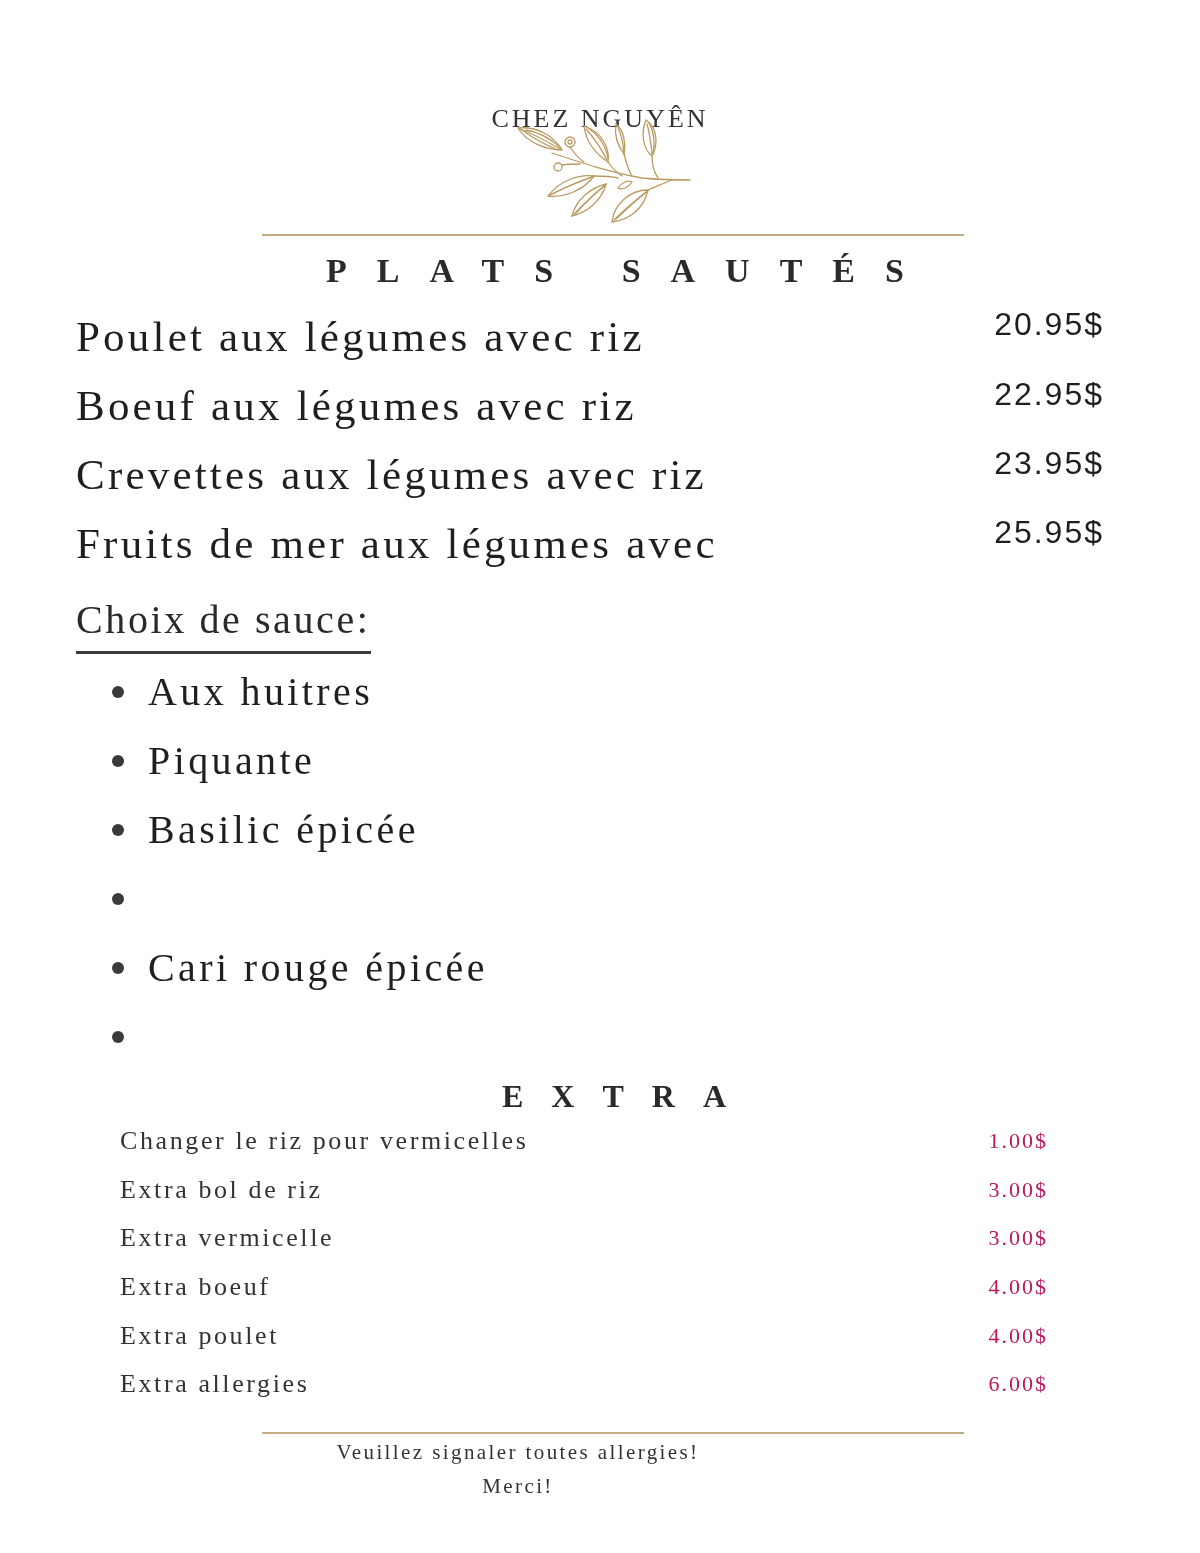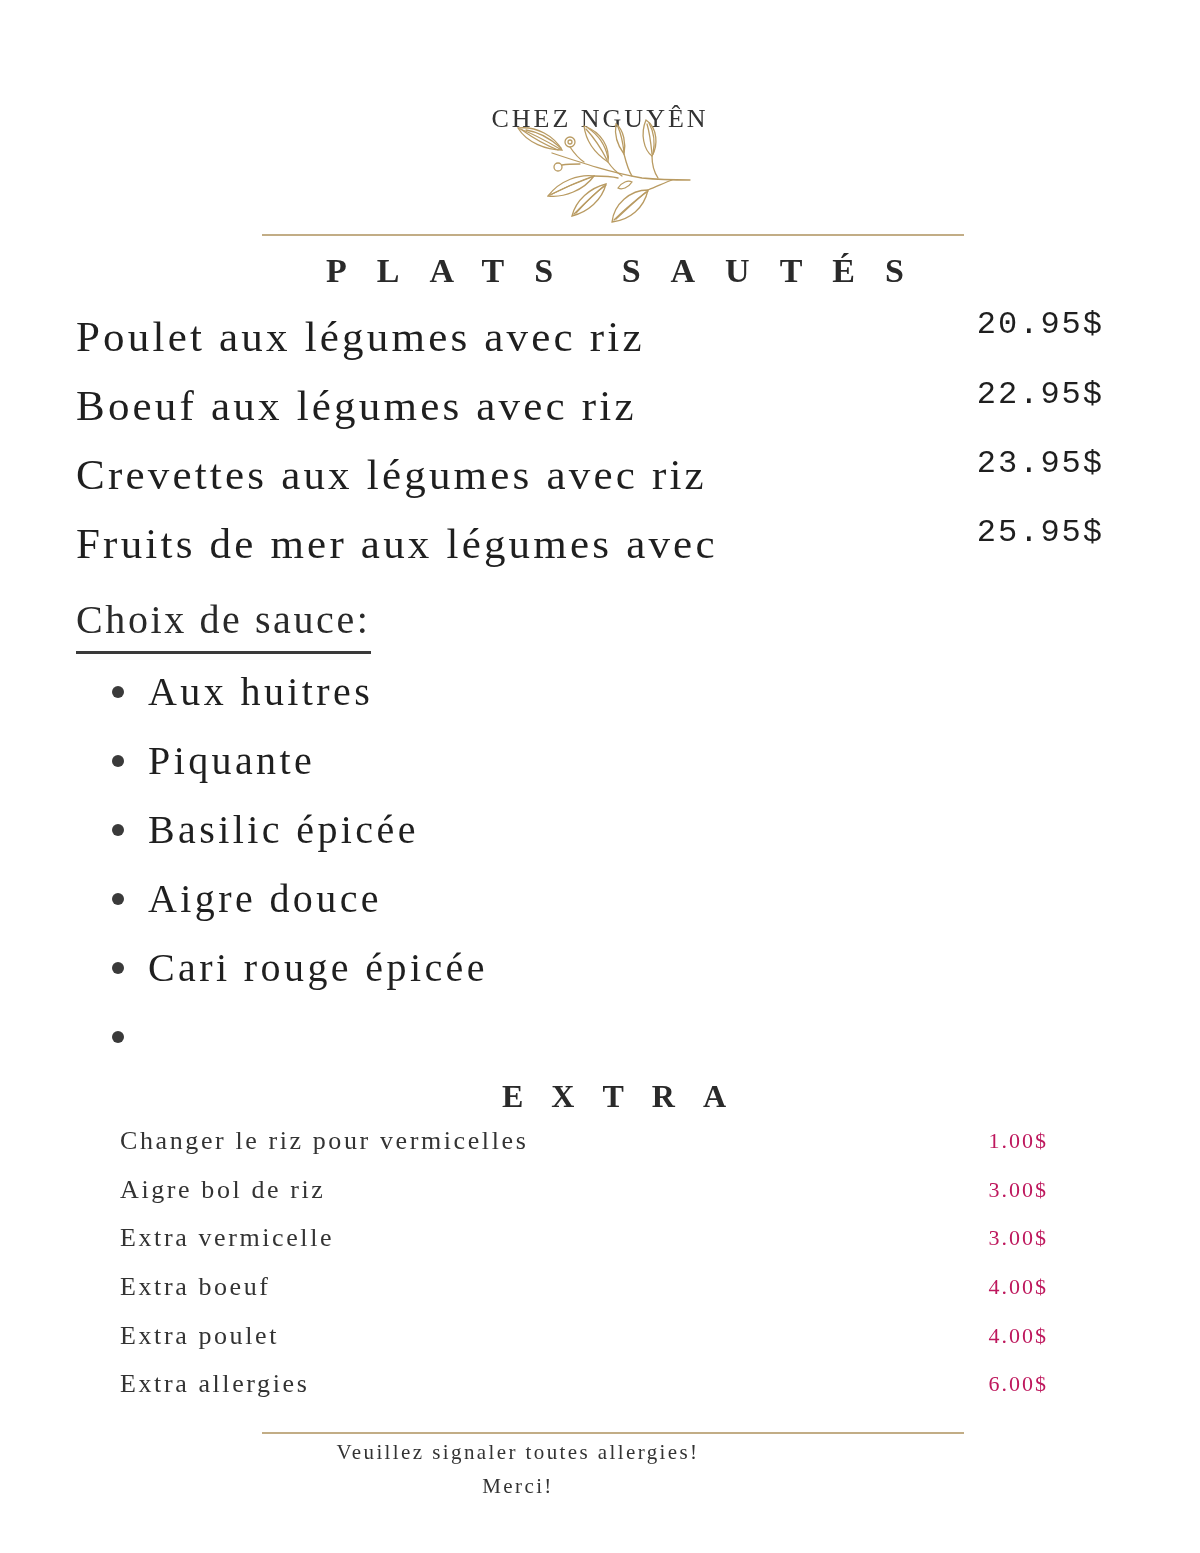--- a/index.html
+++ b/index.html
@@ -23,21 +23,21 @@
       font-family: "Liberation Serif", serif; font-weight: bold;
       color: #2a2a2a;
     }
     .section-title.plats { top: 252px; font-size: 34px; letter-spacing: 30px; padding-left: 30px; }
     .section-title.extra { top: 1078px; font-size: 32px; letter-spacing: 28px; padding-left: 28px; }
     .dish-name {
       left: 76px; font-family: "Liberation Serif", serif;
       font-size: 43px; letter-spacing: 3.2px; color: #1f1f1f; white-space: nowrap;
     }
     .dish-price {
-      right: 96px; font-family: Liberation Mono, monospace;
+      right: 96px; font-family: Liberation Sans, sans-serif;
       font-size: 32px; letter-spacing: 2px; color: #1f1f1f; text-align: right; margin-left: 36px;
     }
     .sauce-heading {
       top: 598px; left: 76px;
       font-family: "Liberation Serif", serif; font-size: 40px; letter-spacing: 2.6px;
       color: #2a2a2a;
       border-bottom: 3px solid #3a3a3a; line-height: 44px; padding-bottom: 9px;
     }
     .sauce-item {
       left: 112px; font-family: "Liberation Serif", serif;
@@ -120,30 +120,30 @@
 <div class="abs dish-price" style="top:445px">23.95$</div>
 
 <div class="abs dish-name" style="top:519px">Fruits de mer aux légumes avec</div>
 <div class="abs dish-price" style="top:514px">25.95$</div>
 
 <div class="abs sauce-heading">Choix de sauce:</div>
 
 <div class="abs sauce-item" style="top:668px"><span class="bullet"></span><span>Aux huitres</span></div>
 <div class="abs sauce-item" style="top:737px"><span class="bullet"></span><span>Piquante</span></div>
 <div class="abs sauce-item" style="top:806px"><span class="bullet"></span><span>Basilic épicée</span></div>
-<div class="abs sauce-item" style="top:875px"><span class="bullet"></span><span>Aigre douce</span></div>
+<div class="abs sauce-item" style="top:875px"><span class="bullet"></span></div>
 <div class="abs sauce-item" style="top:944px"><span class="bullet"></span><span>Cari rouge épicée</span></div>
 <div class="abs sauce-item" style="top:1013px"><span class="bullet"></span></div>
 
 <div class="abs section-title extra">EXTRA</div>
 
 <div class="abs extra-name" style="top:1126px">Changer le riz pour vermicelles</div>
 <div class="abs extra-price" style="top:1128px">1.00$</div>
 
-<div class="abs extra-name" style="top:1175px">Aigre bol de riz</div>
+<div class="abs extra-name" style="top:1175px">Extra bol de riz</div>
 <div class="abs extra-price" style="top:1177px">3.00$</div>
 
 <div class="abs extra-name" style="top:1223px">Extra vermicelle</div>
 <div class="abs extra-price" style="top:1225px">3.00$</div>
 
 <div class="abs extra-name" style="top:1272px">Extra boeuf</div>
 <div class="abs extra-price" style="top:1274px">4.00$</div>
 
 <div class="abs extra-name" style="top:1321px">Extra poulet</div>
 <div class="abs extra-price" style="top:1323px">4.00$</div>

